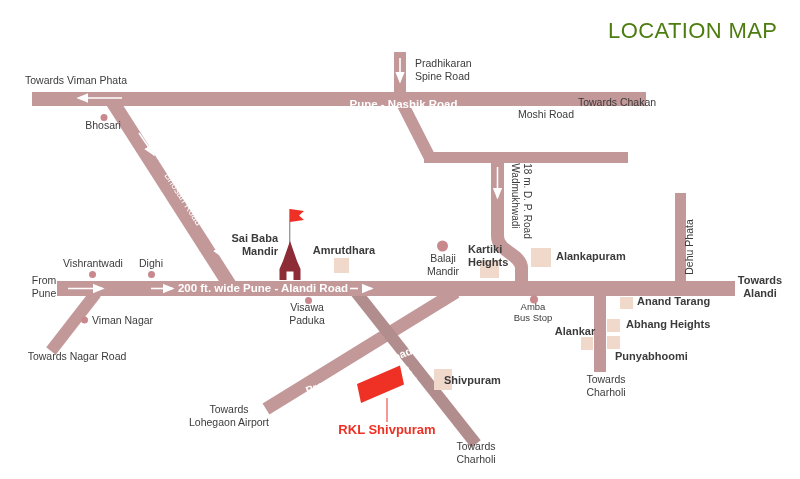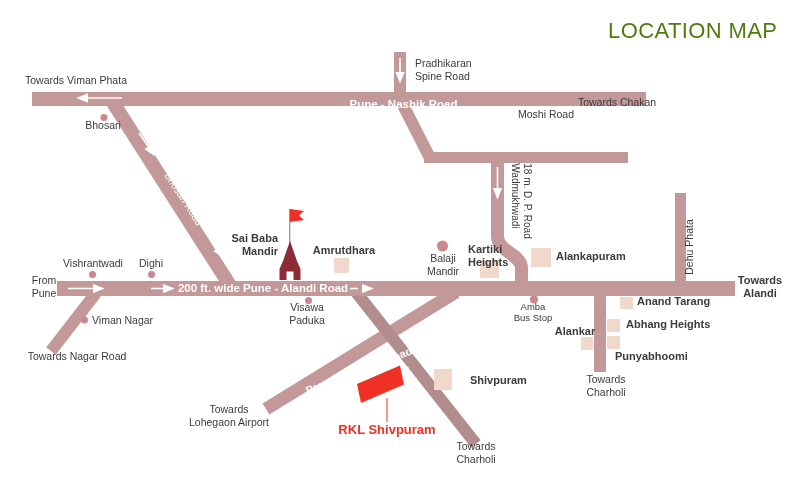--- a/index.html
+++ b/index.html
@@ -141,16 +141,16 @@
 Mandir</div>
   <div class="lbl b al" style="left:468px;top:256px;">Kartiki
 Heights</div>
   <div class="lbl b al" style="left:556px;top:257px;">Alankapuram</div>
   <div class="lbl sm" style="left:533px;top:312px;">Amba
 Bus Stop</div>
   <div class="lbl b al" style="left:637px;top:302px;">Anand Tarang</div>
   <div class="lbl b al" style="left:626px;top:325px;">Abhang Heights</div>
   <div class="lbl b" style="left:575px;top:332px;">Alankar</div>
   <div class="lbl b al" style="left:607px;top:357px;margin-left:8px;">Punyabhoomi</div>
-  <div class="lbl b al" style="left:470px;top:381px;">Shivpuram</div>
+  <div class="lbl b al" style="left:444px;top:381px;">Shivpuram</div>
   <div class="lbl b red" style="left:387px;top:430px;">RKL Shivpuram</div>
 
 </div>
 
 </body></html>

